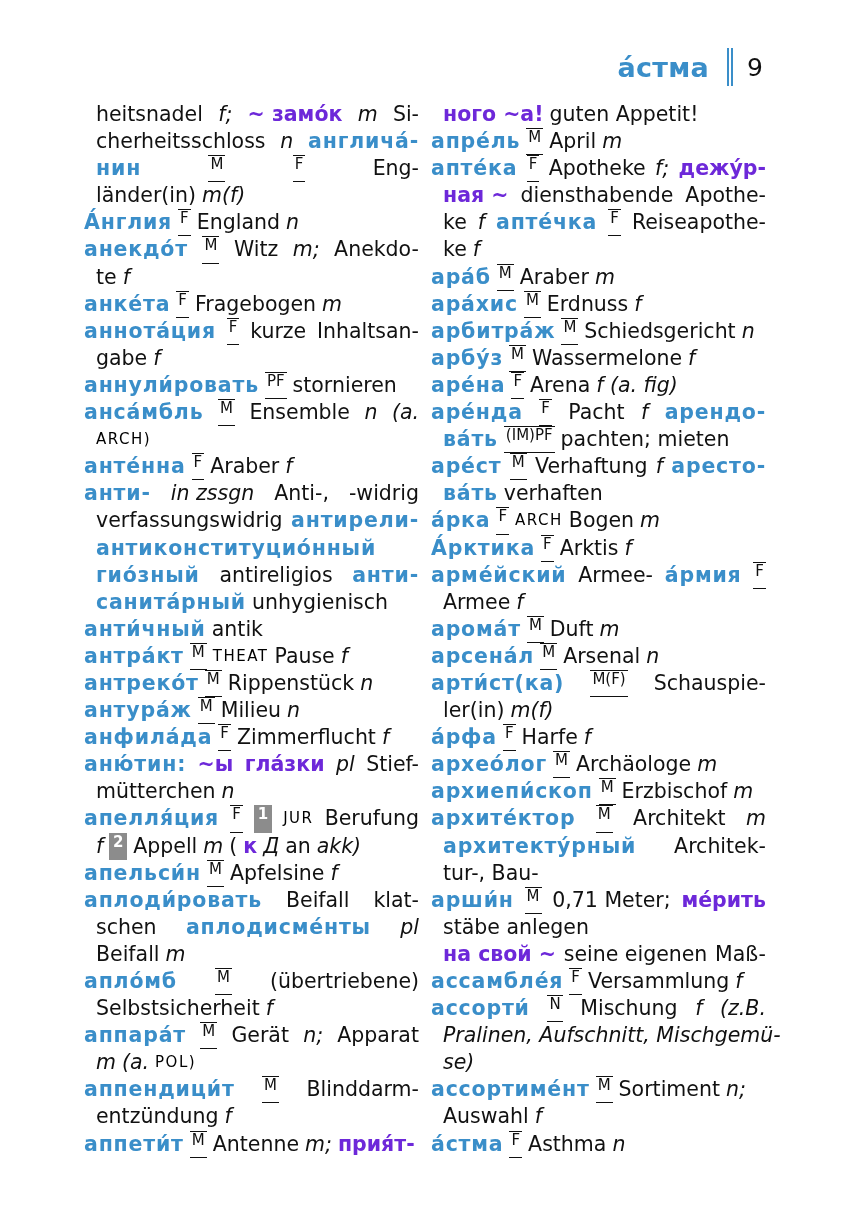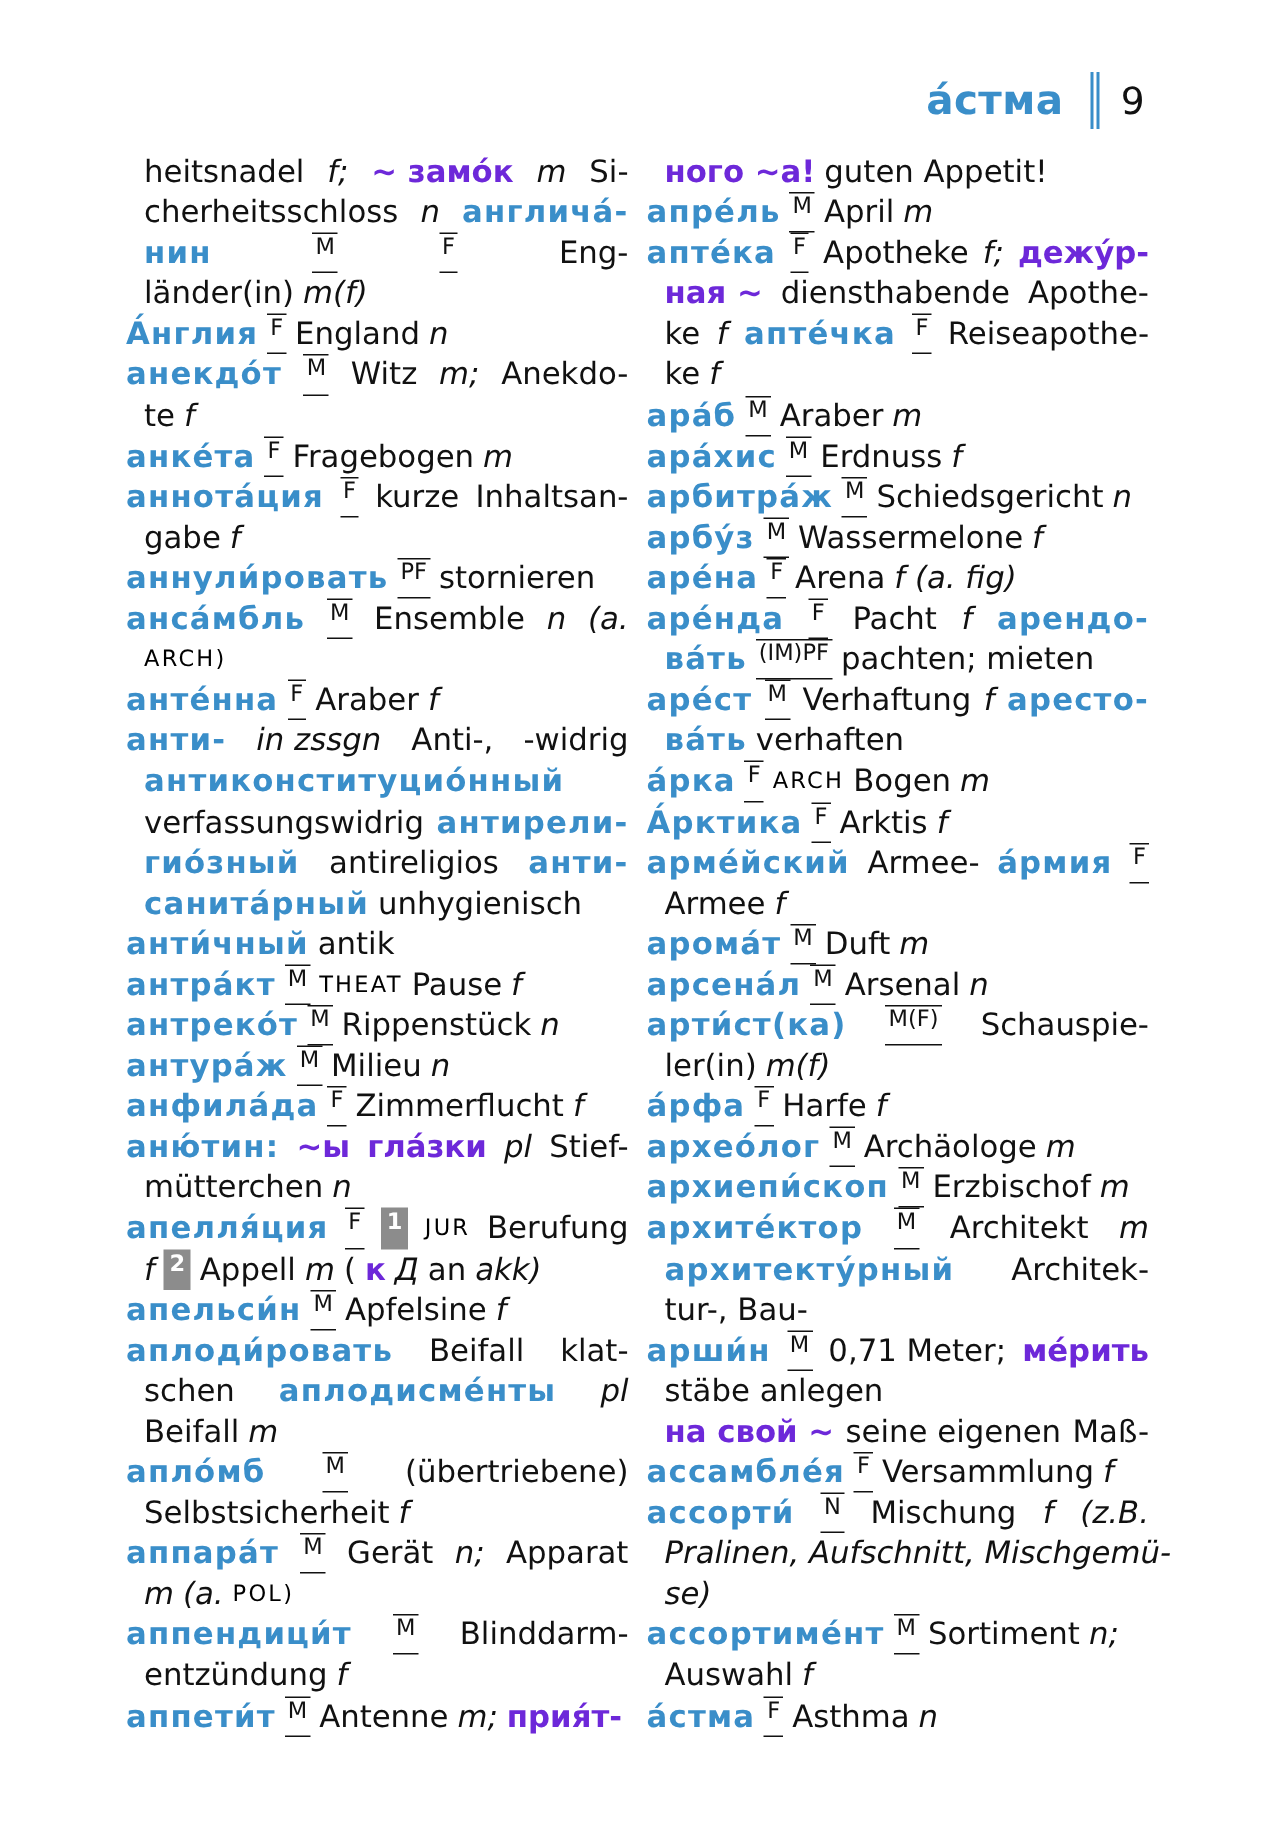--- a/index.html
+++ b/index.html
@@ -109,26 +109,26 @@
       <span class="seg g">F</span>
       <span class="seg t">Araber</span>
       <span class="seg i">f</span>
     </div>
     <div class="line">
       <span class="seg hw">анти-</span>
       <span class="seg i">in zssgn</span>
       <span class="seg t">Anti-,</span>
       <span class="seg t">-widrig</span>
     </div>
-    <div class="line indent left-align">
-      <span class="seg hw">антиконституцио́нный</span>
-    </div>
     <div class="line indent">
       <span class="seg t">verfassungswidrig</span>
       <span class="seg hw">антирели-</span>
+    </div>
+    <div class="line indent left-align">
+      <span class="seg hw">антиконституцио́нный</span>
     </div>
     <div class="line indent">
       <span class="seg hw">гио́зный</span>
       <span class="seg t">antireligios</span>
       <span class="seg hw">анти-</span>
     </div>
     <div class="line indent left-align">
       <span class="seg hw">санита́рный</span>
       <span class="seg t">unhygienisch</span>
     </div>

